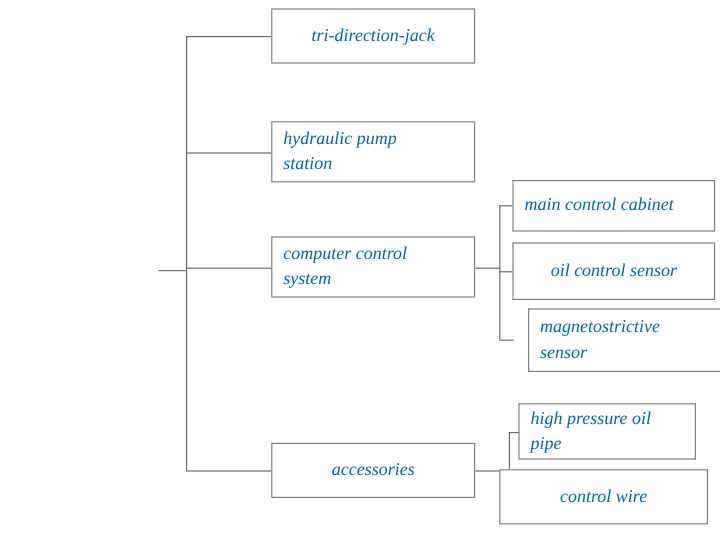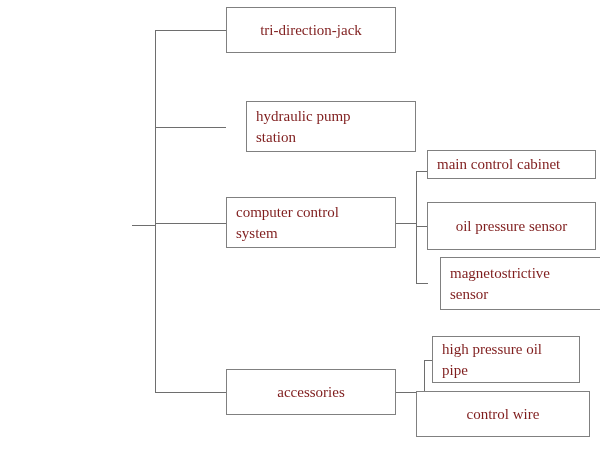--- a/index.html
+++ b/index.html
@@ -13,27 +13,28 @@
     height: 450px;
     background: #ffffff;
     overflow: hidden;
     font-family: "Liberation Serif", "DejaVu Serif", serif;
   }
   .node {
     position: absolute;
     box-sizing: border-box;
     border: 1px solid #808080;
     background: #ffffff;
-    color: #7f1d1d;
+    color: #0369a1;
     font-size: 15px;
     line-height: 1.35;
     display: flex;
     flex-direction: column;
     justify-content: center;
     z-index: 2;
+    font-style: italic;
   }
   .node .txt {
     display: block;
     padding: 0 9px;
     white-space: pre-line;
   }
   .node.center .txt {
     text-align: center;
   }
   .node.left .txt {
@@ -62,47 +63,47 @@
 
   <div class="conn h" style="left:155px; top:30px; width:71px;"></div>
   <div class="conn h" style="left:155px; top:127px; width:71px;"></div>
   <div class="conn h" style="left:155px; top:223px; width:71px;"></div>
   <div class="conn h" style="left:155px; top:392px; width:71px;"></div>
 
   <div class="node center" style="left:226px; top:7px; width:170px; height:46px;">
     <span class="txt">tri-direction-jack</span>
   </div>
 
-  <div class="node left" style="left:226px; top:101px; width:170px; height:51px;margin-left:20px;">
+  <div class="node left" style="left:226px; top:101px; width:170px; height:51px;">
     <span class="txt">hydraulic pump
 station</span>
   </div>
 
   <div class="node left" style="left:226px; top:197px; width:170px; height:51px;">
     <span class="txt">computer control
 system</span>
   </div>
 
   <div class="node center" style="left:226px; top:369px; width:170px; height:46px;">
     <span class="txt">accessories</span>
   </div>
 
   <div class="conn h" style="left:396px; top:223px; width:21px;"></div>
   <div class="conn v" style="left:416px; top:171px; height:112px;"></div>
 
   <div class="conn h" style="left:416px; top:171px; width:12px;"></div>
   <div class="conn h" style="left:416px; top:226px; width:12px;"></div>
   <div class="conn h" style="left:416px; top:283px; width:12px;"></div>
 
-  <div class="node left" style="left:427px; top:150px; width:169px; height:29px;">
+  <div class="node left" style="left:427px; top:150px; width:169px; height:43px;">
     <span class="txt">main control cabinet</span>
   </div>
 
   <div class="node center" style="left:427px; top:202px; width:169px; height:48px;">
-    <span class="txt">oil pressure sensor</span>
+    <span class="txt">oil control sensor</span>
   </div>
 
   <div class="node left" style="left:440px; top:257px; width:169px; height:53px;">
     <span class="txt">magnetostrictive
 sensor</span>
   </div>
 
   <div class="conn h" style="left:396px; top:392px; width:29px;"></div>
   <div class="conn v" style="left:424px; top:360px; height:54px;"></div>
 

